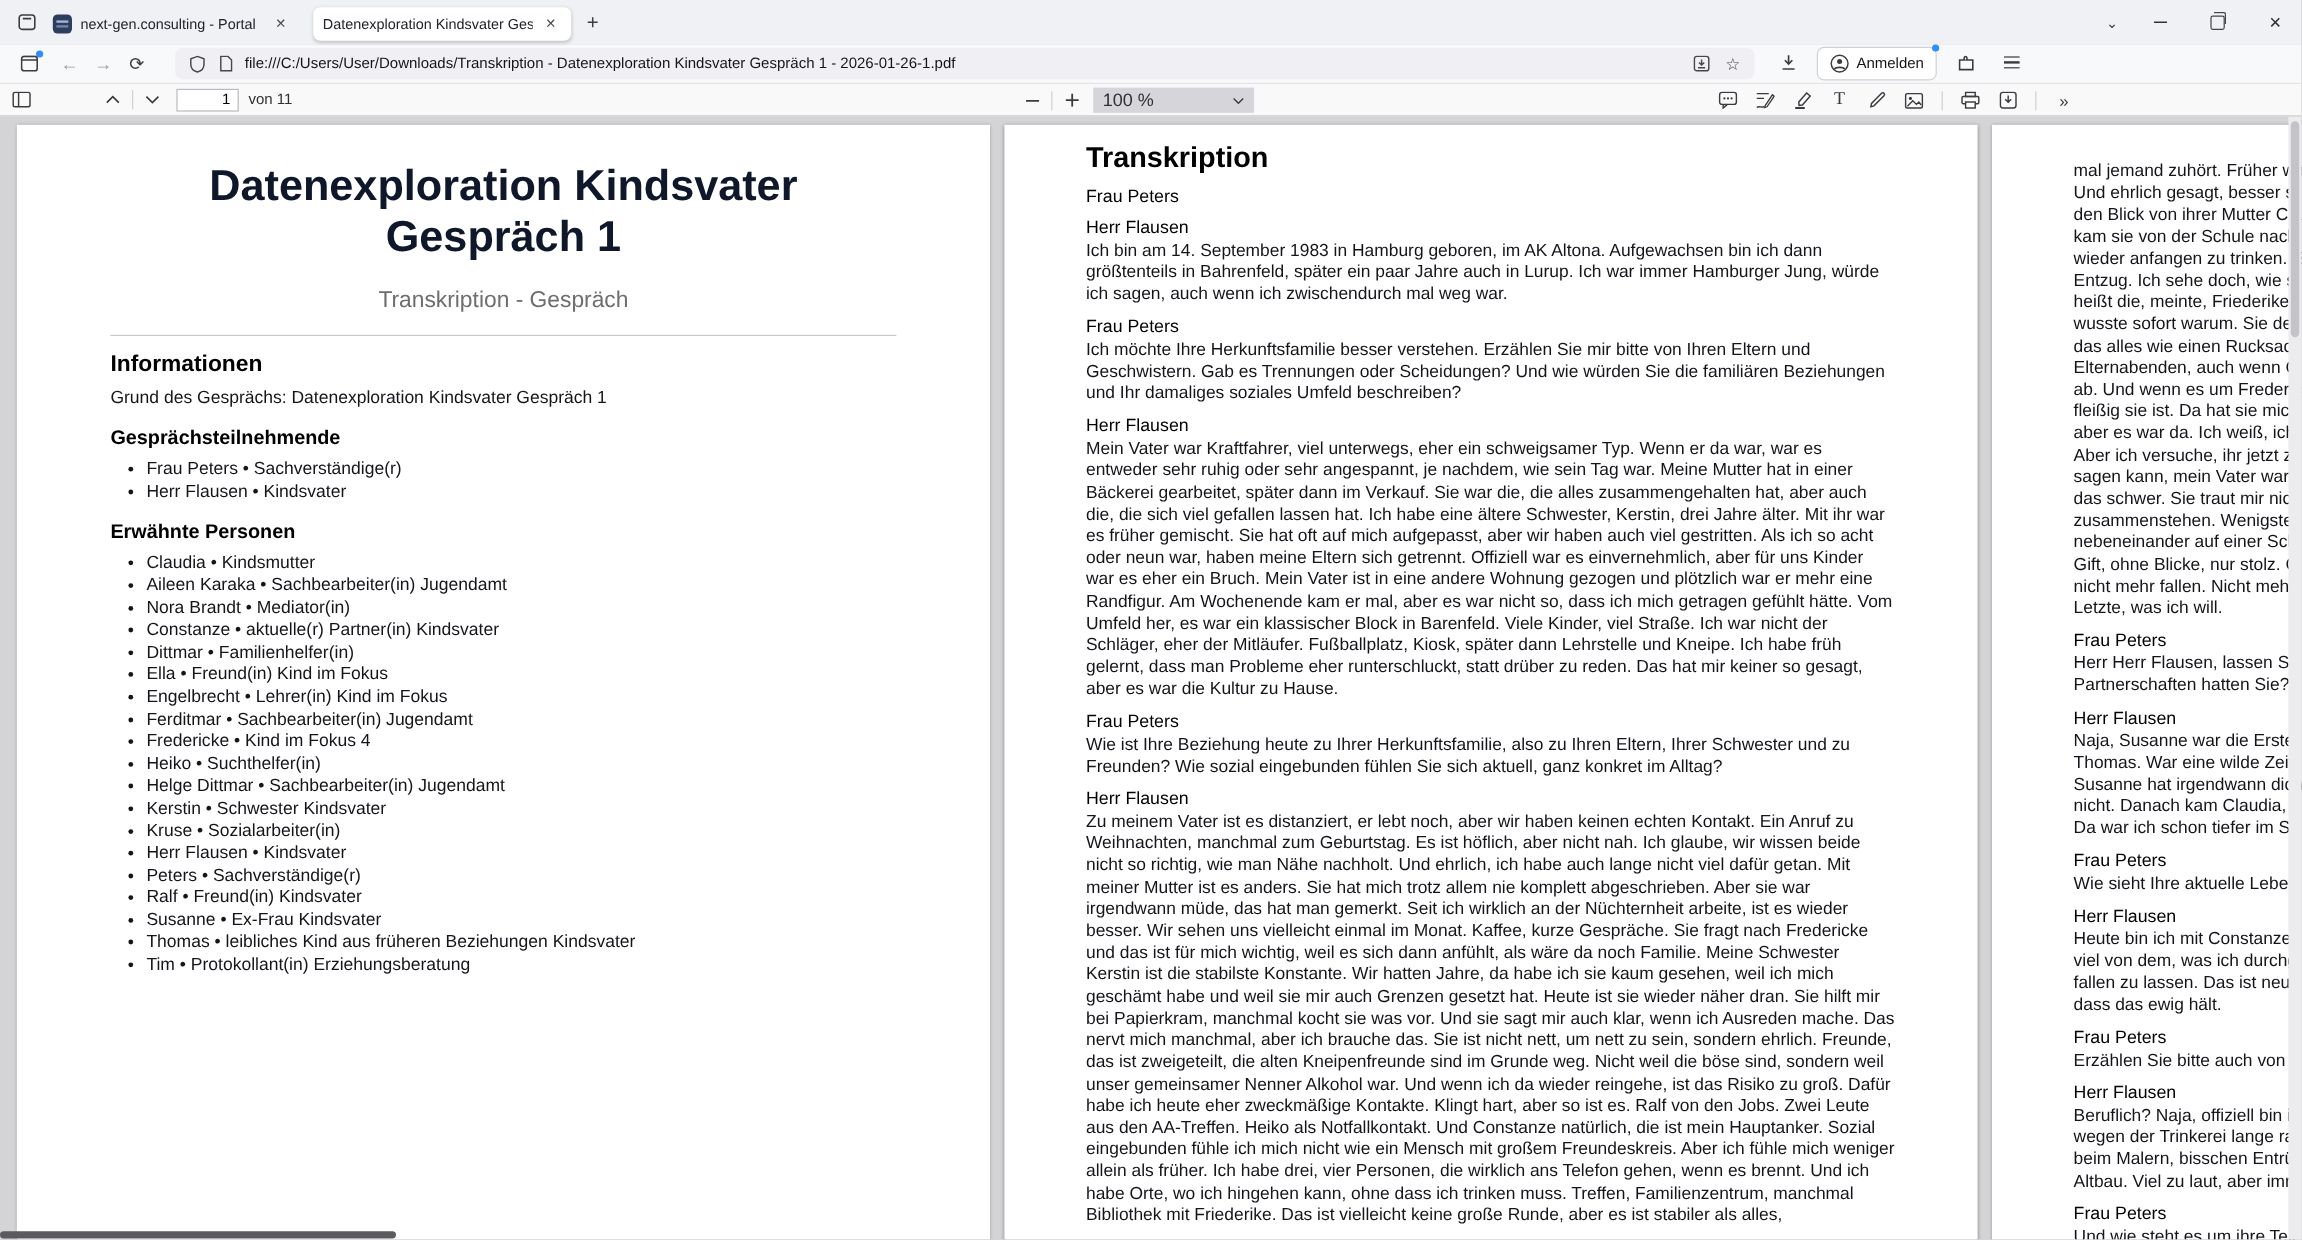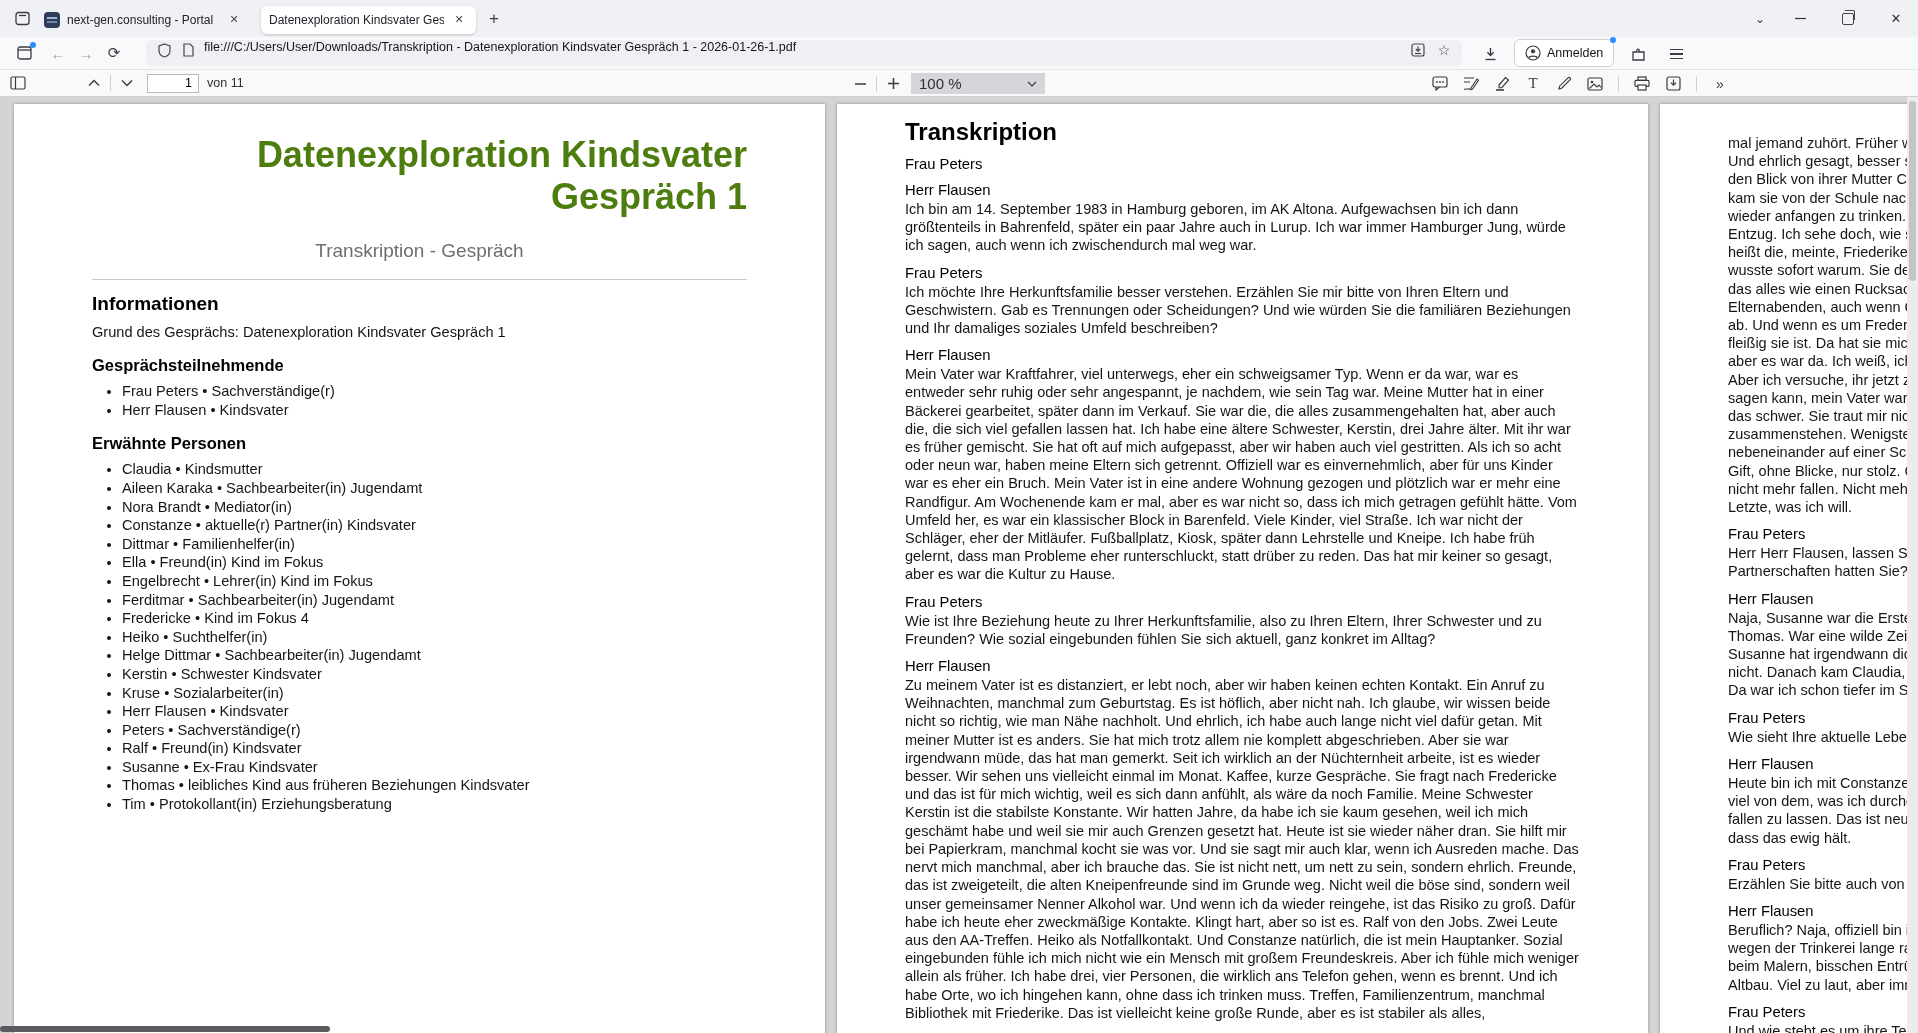--- a/index.html
+++ b/index.html
@@ -27,24 +27,24 @@
   .wc{width:44px;height:34px;display:flex;align-items:center;justify-content:center;color:#333;font-size:13px;}
   .restore-box{width:10px;height:10px;border:1px solid #444;border-radius:2px;position:relative;}
   .restore-box::before{content:"";position:absolute;left:2px;top:-4px;width:9px;height:9px;border-top:1px solid #444;border-right:1px solid #444;border-radius:0 2px 0 0;}
   .chev{font-size:12px;color:#3b3b40;}
 
   
   .navbar{height:33px;background:#f8f9fb;display:flex;align-items:center;padding:0 10px;box-sizing:border-box;border-bottom:1px solid #e3e3e8;}
   .nav-ico{width:28px;height:26px;display:flex;align-items:center;justify-content:center;border-radius:4px;color:#3b3b40;font-size:15px;flex:0 0 auto;position:relative;}
   .nav-ico.dim{color:#9b9ba3;}
   .blue-dot{position:absolute;top:2px;right:2px;width:6px;height:6px;border-radius:50%;background:#2e8dff;}
-  .urlbar{height:26px;background:#f0f0f4;border-radius:6px;flex:0 0 auto;width:1316px;margin-left:18px;display:flex;padding:0 8px;box-sizing:border-box;}
+  .urlbar{height:26px;background:#f0f0f4;border-radius:6px;flex:0 0 auto;width:1316px;margin-left:18px;display:flex;align-items:center;padding:0 8px;box-sizing:border-box;}
   .urlbar .u-ico{width:20px;height:20px;display:flex;align-items:center;justify-content:center;color:#45454c;flex:0 0 auto;}
   .url-text{font-size:12.5px;color:#15141a;margin-left:6px;white-space:nowrap;overflow:hidden;flex:1;}
-  .nav-right{display:flex;align-items:flex-end;margin-left:14px;gap:10px;}
+  .nav-right{display:flex;align-items:flex-start;margin-left:14px;gap:10px;}
   .signin{height:26px;border:1px solid #d0d0d6;background:#fff;border-radius:6px;display:flex;align-items:center;padding:0 10px;gap:6px;font-size:12.5px;color:#15141a;position:relative;}
   .menu-lines{display:flex;flex-direction:column;gap:3px;}
   .menu-lines span{display:block;width:13px;height:1.6px;background:#3b3b40;}
 
   
   .pdfbar{height:27px;background:#f9f9fa;border-bottom:1px solid #d0d0d4;display:flex;align-items:center;position:relative;box-sizing:border-box;font-size:12.5px;color:#303034;}
   .pdf-ico{width:24px;height:22px;display:flex;align-items:center;justify-content:center;color:#3b3b3f;flex:0 0 auto;}
   .pdfbar .sep{width:1px;height:16px;background:#cfcfd4;margin:0 4px;}
   .page-input{width:52px;height:19px;border:1px solid #b9b9bf;background:#fff;font-size:12.5px;text-align:right;padding:0 6px;box-sizing:border-box;font-family:"Liberation Sans",sans-serif;}
   .pdf-center{position:absolute;left:848px;top:0;height:27px;display:flex;align-items:center;}
@@ -52,21 +52,21 @@
   .pdf-right{position:absolute;left:1428px;top:0;height:27px;display:flex;align-items:center;gap:7px;}
 
   
   .content{position:absolute;top:97px;left:0;width:1918px;height:936px;background:#d4d4d7;overflow:hidden;}
   .page{position:absolute;top:7px;width:811px;height:1120px;background:#fff;box-shadow:0 0 3px rgba(0,0,0,.35);box-sizing:border-box;}
   .p1{left:14px;padding:0 78px;}
   .p2{left:837px;padding:0 68px;}
   .p3{left:1660px;padding:0 68px;width:811px;}
 
   
-  .p1 h1{font-size:36px;line-height:42px;margin:30px 0 0;text-align:right;font-weight:700;color:#4d7c0f;}
+  .p1 h1{font-size:36px;line-height:42px;margin:30px 0 0;text-align:center;font-weight:700;color:#0f172a;}
   .p1 .subtitle{text-align:center;font-size:19px;color:#6e6e6e;margin-top:22px;}
   .p1 hr{border:none;border-top:1px solid #c9c9c9;margin:17px 0 0;}
   .p1 h2{font-size:19px;margin:13px 0 0;color:#000;}
   .p1 .info-line{font-size:14.6px;line-height:18.2px;margin:8px 0 0;}
   .p1 h3{font-size:16.5px;margin:15px 0 0;color:#000;}
   .p1 ul{margin:7px 0 0;padding-left:30px;}
   .p1 li{font-size:14.6px;line-height:18.6px;}
 
   
   .p2 h2{font-size:24px;margin:14px 0 0;color:#000;}

